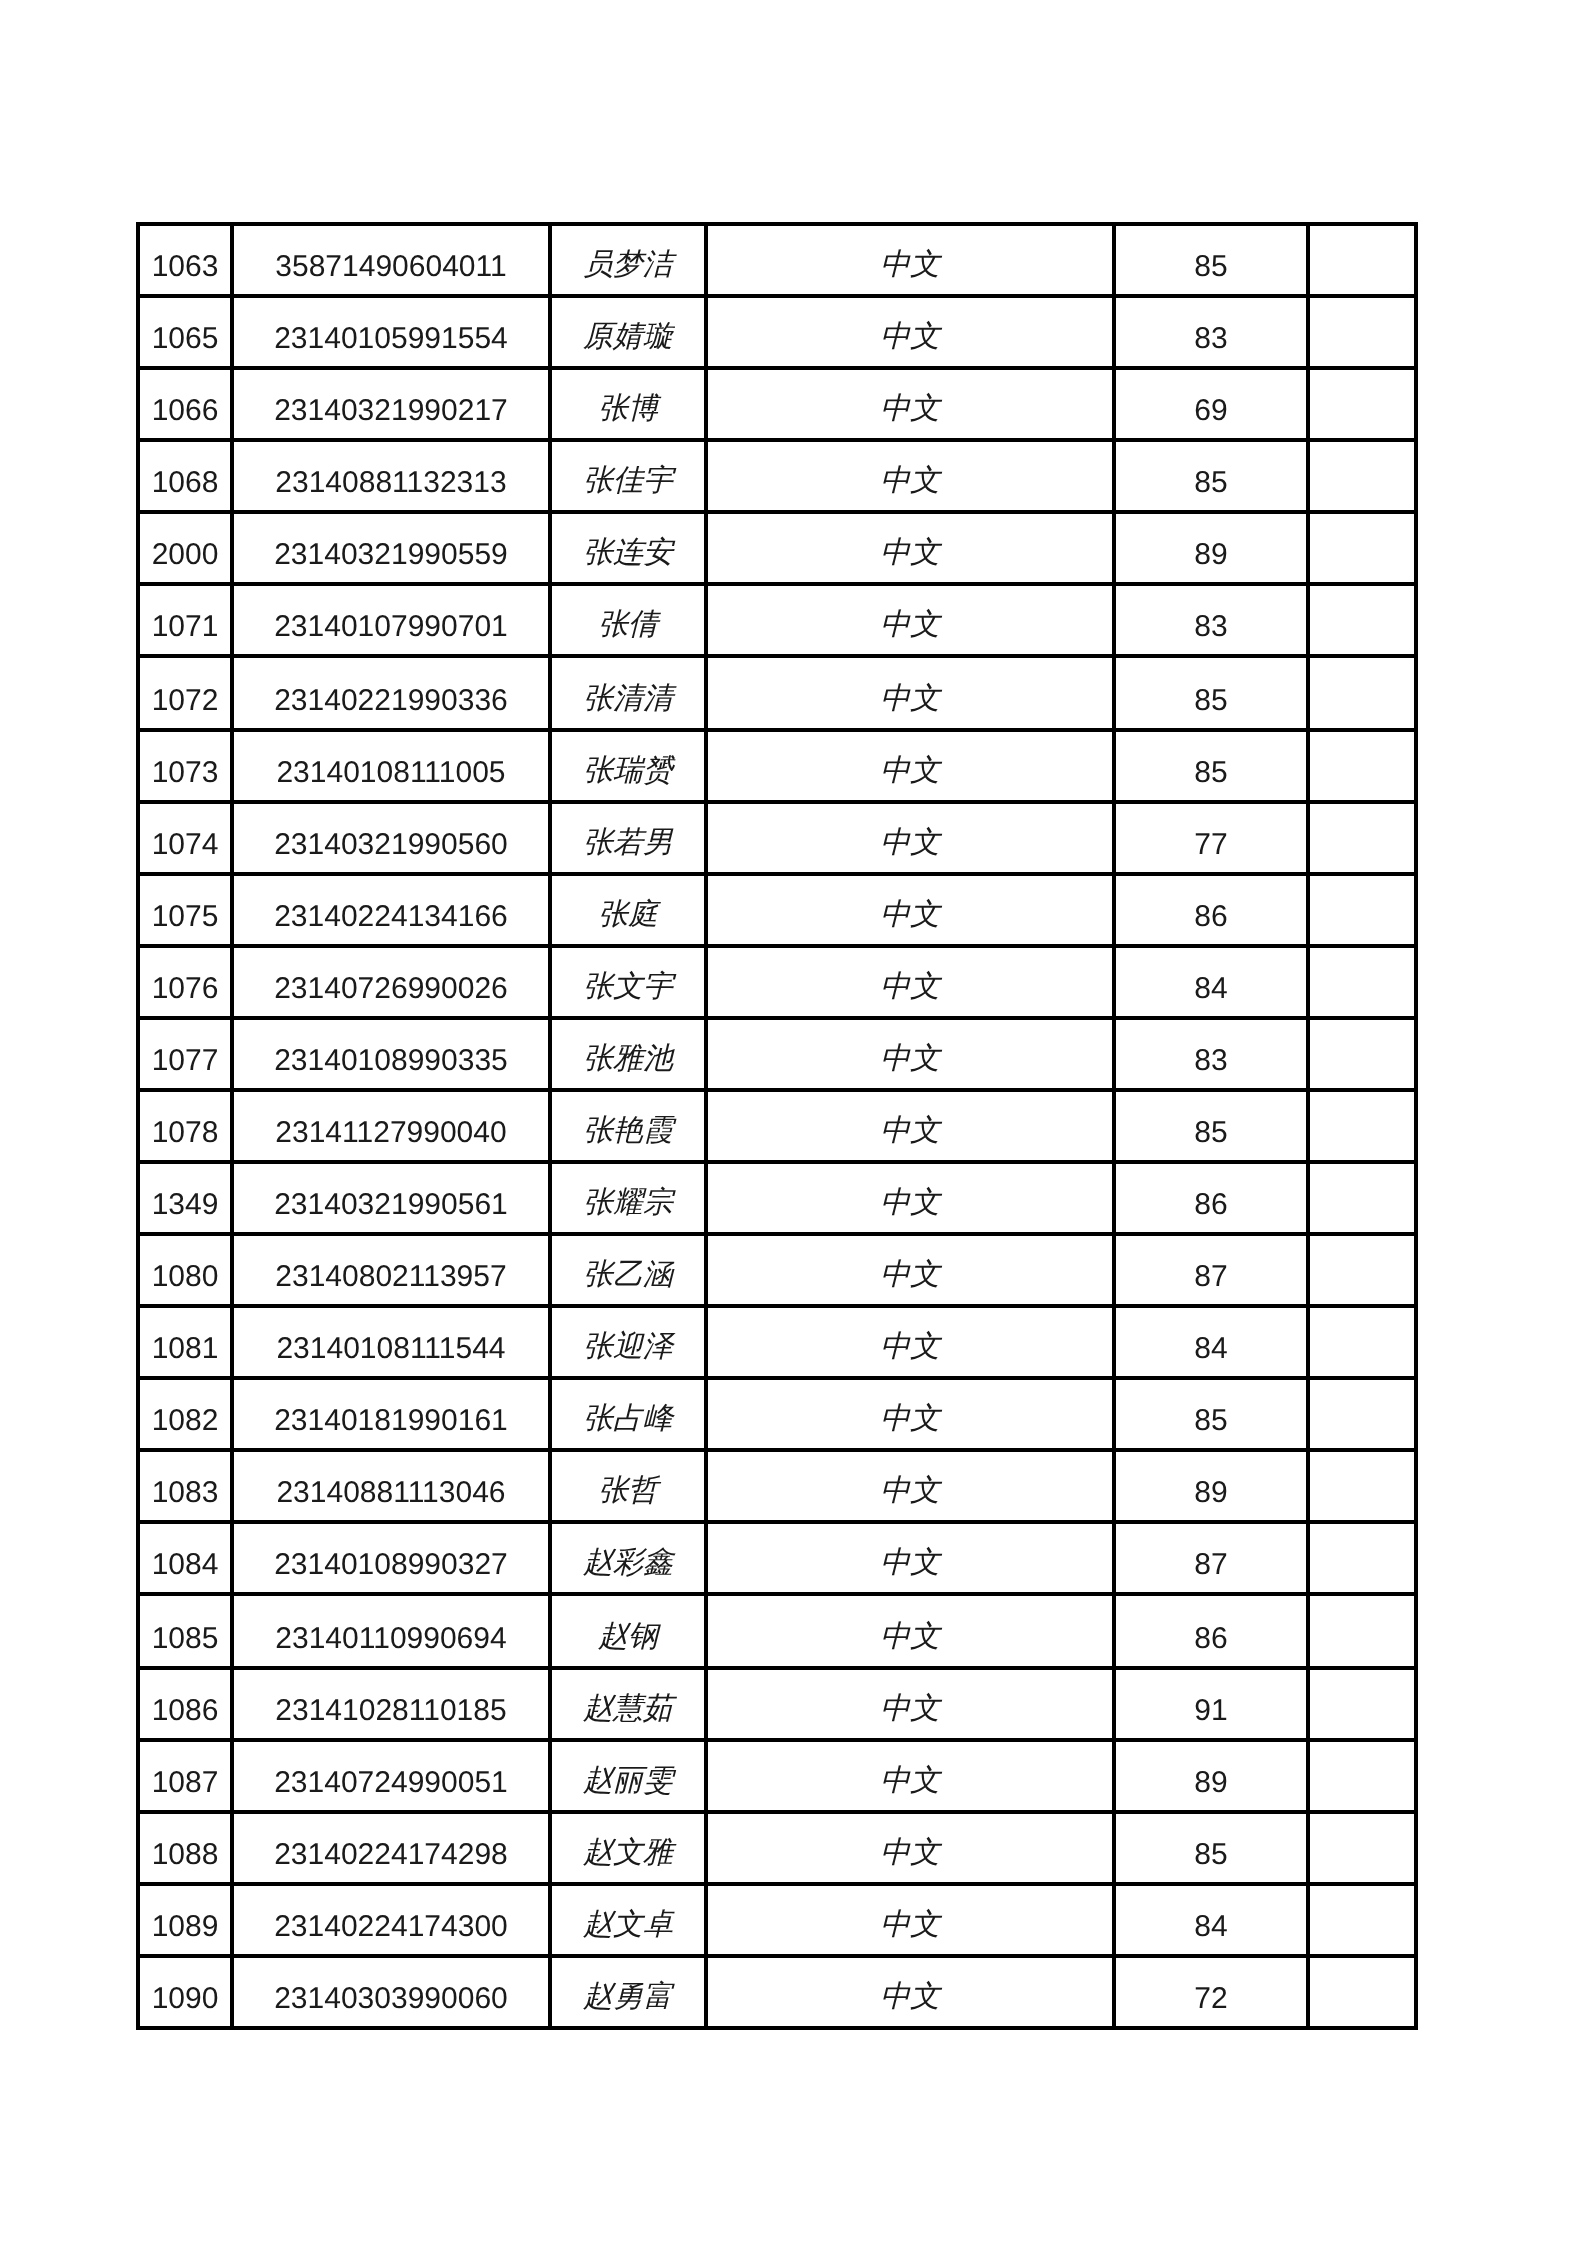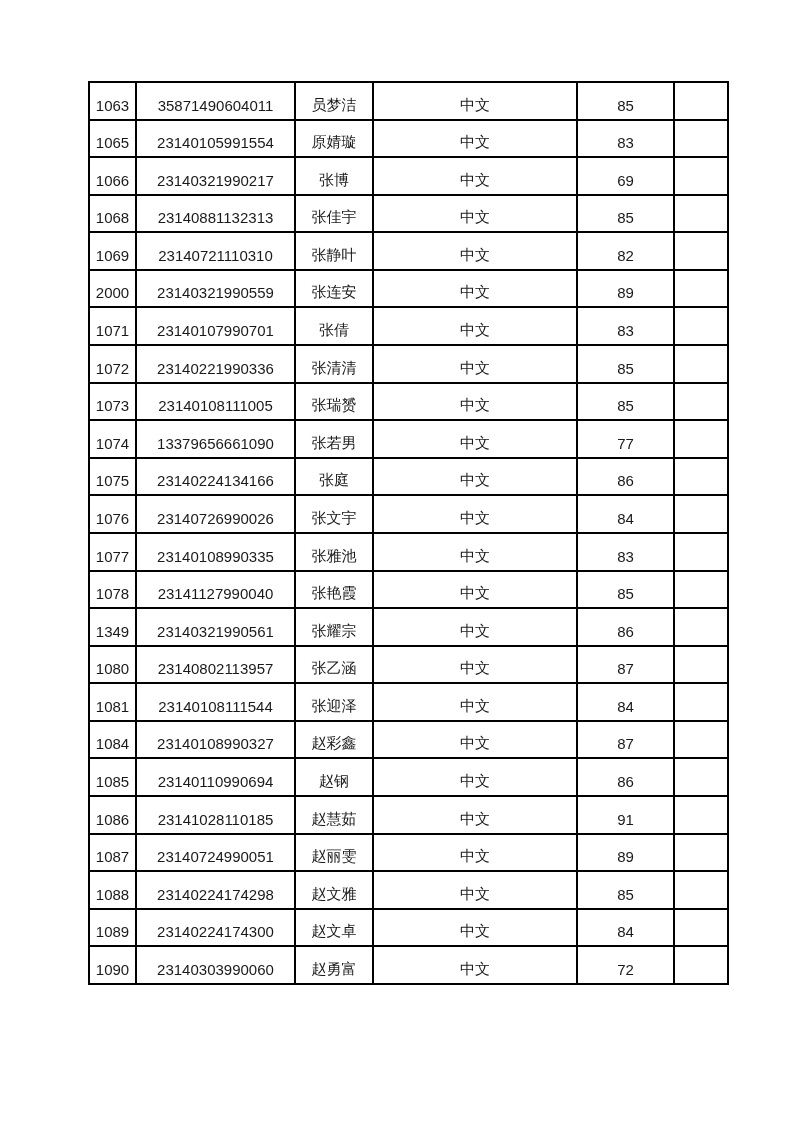--- a/index.html
+++ b/index.html
@@ -15,44 +15,44 @@
   .page {
     position: relative;
     width: 793px;
     height: 1122px;
     background: var(--page-bg, #ffffff);
     overflow: hidden;
   }
   table.score-table {
     position: absolute;
     left: 68px;
-    top: 81px;
+    top: 111px;
     width: 639px;
     height: 904px;
     border-collapse: collapse;
     table-layout: fixed;
-    margin-left: 20px;
   }
   table.score-table td {
     border: 2px solid var(--border-color, #000000);
     padding: 0 2px 4px 2px;
     text-align: center;
     vertical-align: bottom;
     font-size: 15px;
     line-height: 19px;
     color: var(--text-color, #1a1a1a);
     overflow: hidden;
     white-space: nowrap;
   }
   table.score-table tr {
     height: 32.28px;
   }
   td.cell-cjk {
     font-family: "Liberation Serif", serif;
     font-size: 15px;
+    font-style: italic;
   }
   td.cell-num {
     font-family: "Liberation Sans", sans-serif;
   }
 </style>
 </head>
 <body>
 
 <div class="page">
   <table class="score-table">
@@ -91,28 +91,20 @@
         </tr>
         <tr>
           <td class="cell-num">1068</td>
           <td class="cell-num">23140881132313</td>
           <td class="cell-cjk">张佳宇</td>
           <td class="cell-cjk">中文</td>
           <td class="cell-num">85</td>
           <td class="cell-num"></td>
         </tr>
         <tr>
-          <td class="cell-num">1069</td>
-          <td class="cell-num">23140721110310</td>
-          <td class="cell-cjk">张静叶</td>
-          <td class="cell-cjk">中文</td>
-          <td class="cell-num">82</td>
-          <td class="cell-num"></td>
-        </tr>
-        <tr>
           <td class="cell-num">2000</td>
           <td class="cell-num">23140321990559</td>
           <td class="cell-cjk">张连安</td>
           <td class="cell-cjk">中文</td>
           <td class="cell-num">89</td>
           <td class="cell-num"></td>
         </tr>
         <tr>
           <td class="cell-num">1071</td>
           <td class="cell-num">23140107990701</td>
@@ -132,21 +124,21 @@
         <tr>
           <td class="cell-num">1073</td>
           <td class="cell-num">23140108111005</td>
           <td class="cell-cjk">张瑞赟</td>
           <td class="cell-cjk">中文</td>
           <td class="cell-num">85</td>
           <td class="cell-num"></td>
         </tr>
         <tr>
           <td class="cell-num">1074</td>
-          <td class="cell-num">13379656661090</td>
+          <td class="cell-num">23140321990560</td>
           <td class="cell-cjk">张若男</td>
           <td class="cell-cjk">中文</td>
           <td class="cell-num">77</td>
           <td class="cell-num"></td>
         </tr>
         <tr>
           <td class="cell-num">1075</td>
           <td class="cell-num">23140224134166</td>
           <td class="cell-cjk">张庭</td>
           <td class="cell-cjk">中文</td>
@@ -192,20 +184,36 @@
           <td class="cell-cjk">中文</td>
           <td class="cell-num">87</td>
           <td class="cell-num"></td>
         </tr>
         <tr>
           <td class="cell-num">1081</td>
           <td class="cell-num">23140108111544</td>
           <td class="cell-cjk">张迎泽</td>
           <td class="cell-cjk">中文</td>
           <td class="cell-num">84</td>
+          <td class="cell-num"></td>
+        </tr>
+        <tr>
+          <td class="cell-num">1082</td>
+          <td class="cell-num">23140181990161</td>
+          <td class="cell-cjk">张占峰</td>
+          <td class="cell-cjk">中文</td>
+          <td class="cell-num">85</td>
+          <td class="cell-num"></td>
+        </tr>
+        <tr>
+          <td class="cell-num">1083</td>
+          <td class="cell-num">23140881113046</td>
+          <td class="cell-cjk">张哲</td>
+          <td class="cell-cjk">中文</td>
+          <td class="cell-num">89</td>
           <td class="cell-num"></td>
         </tr>
         <tr>
           <td class="cell-num">1084</td>
           <td class="cell-num">23140108990327</td>
           <td class="cell-cjk">赵彩鑫</td>
           <td class="cell-cjk">中文</td>
           <td class="cell-num">87</td>
           <td class="cell-num"></td>
         </tr>

